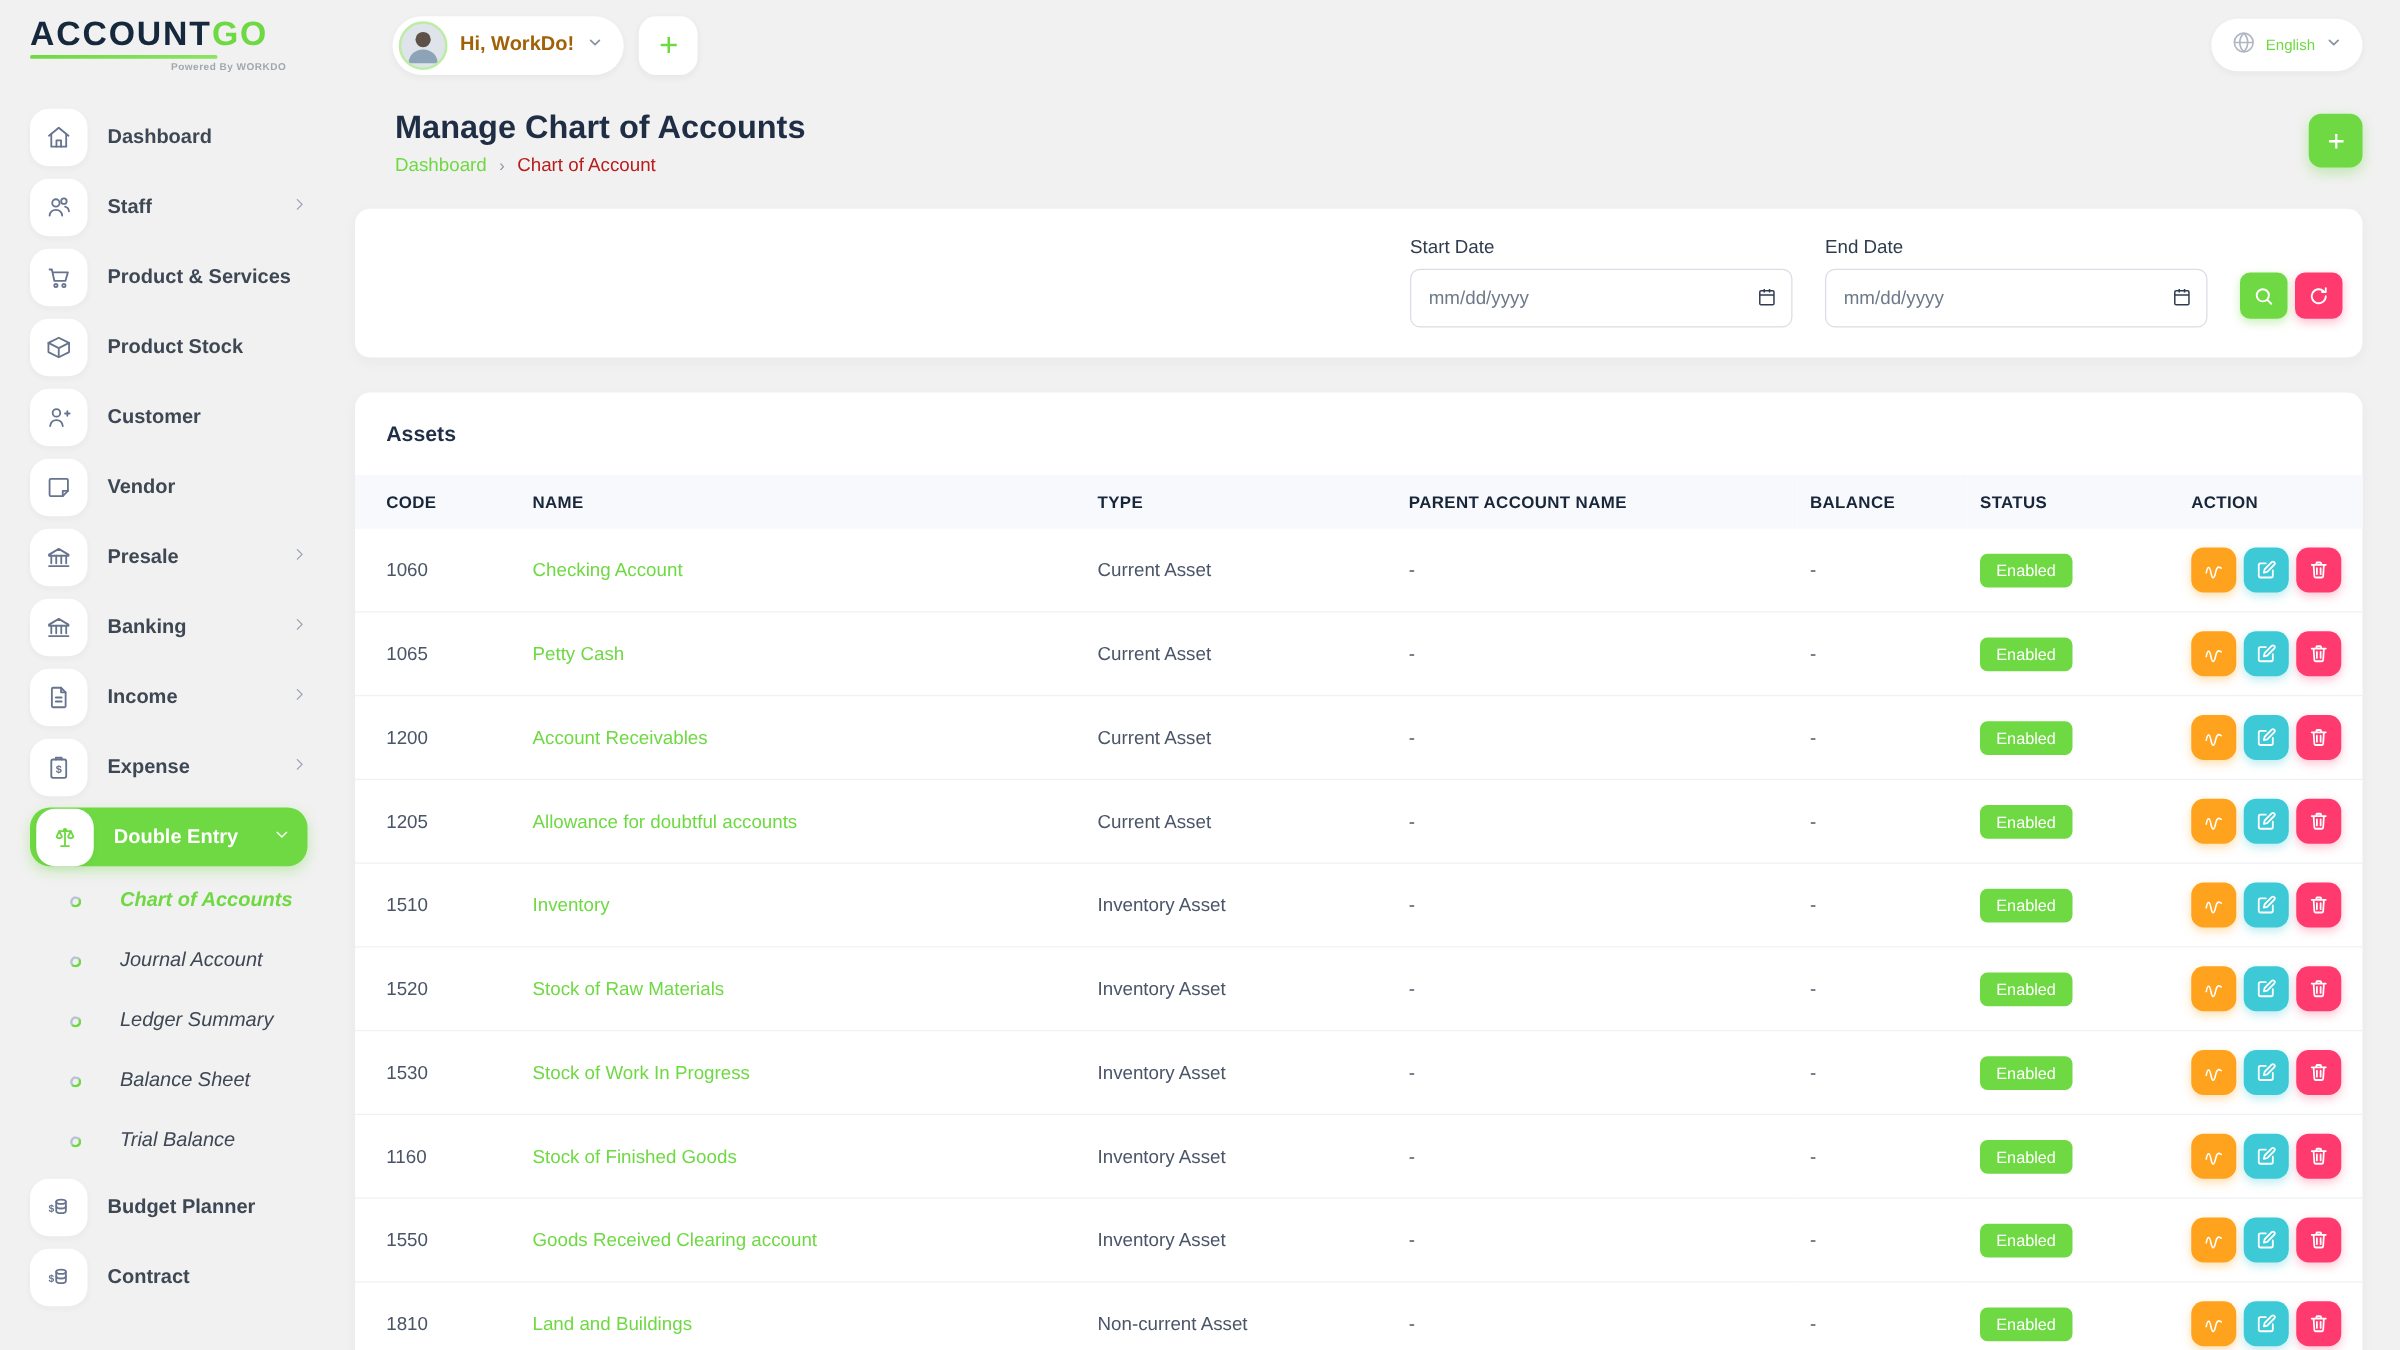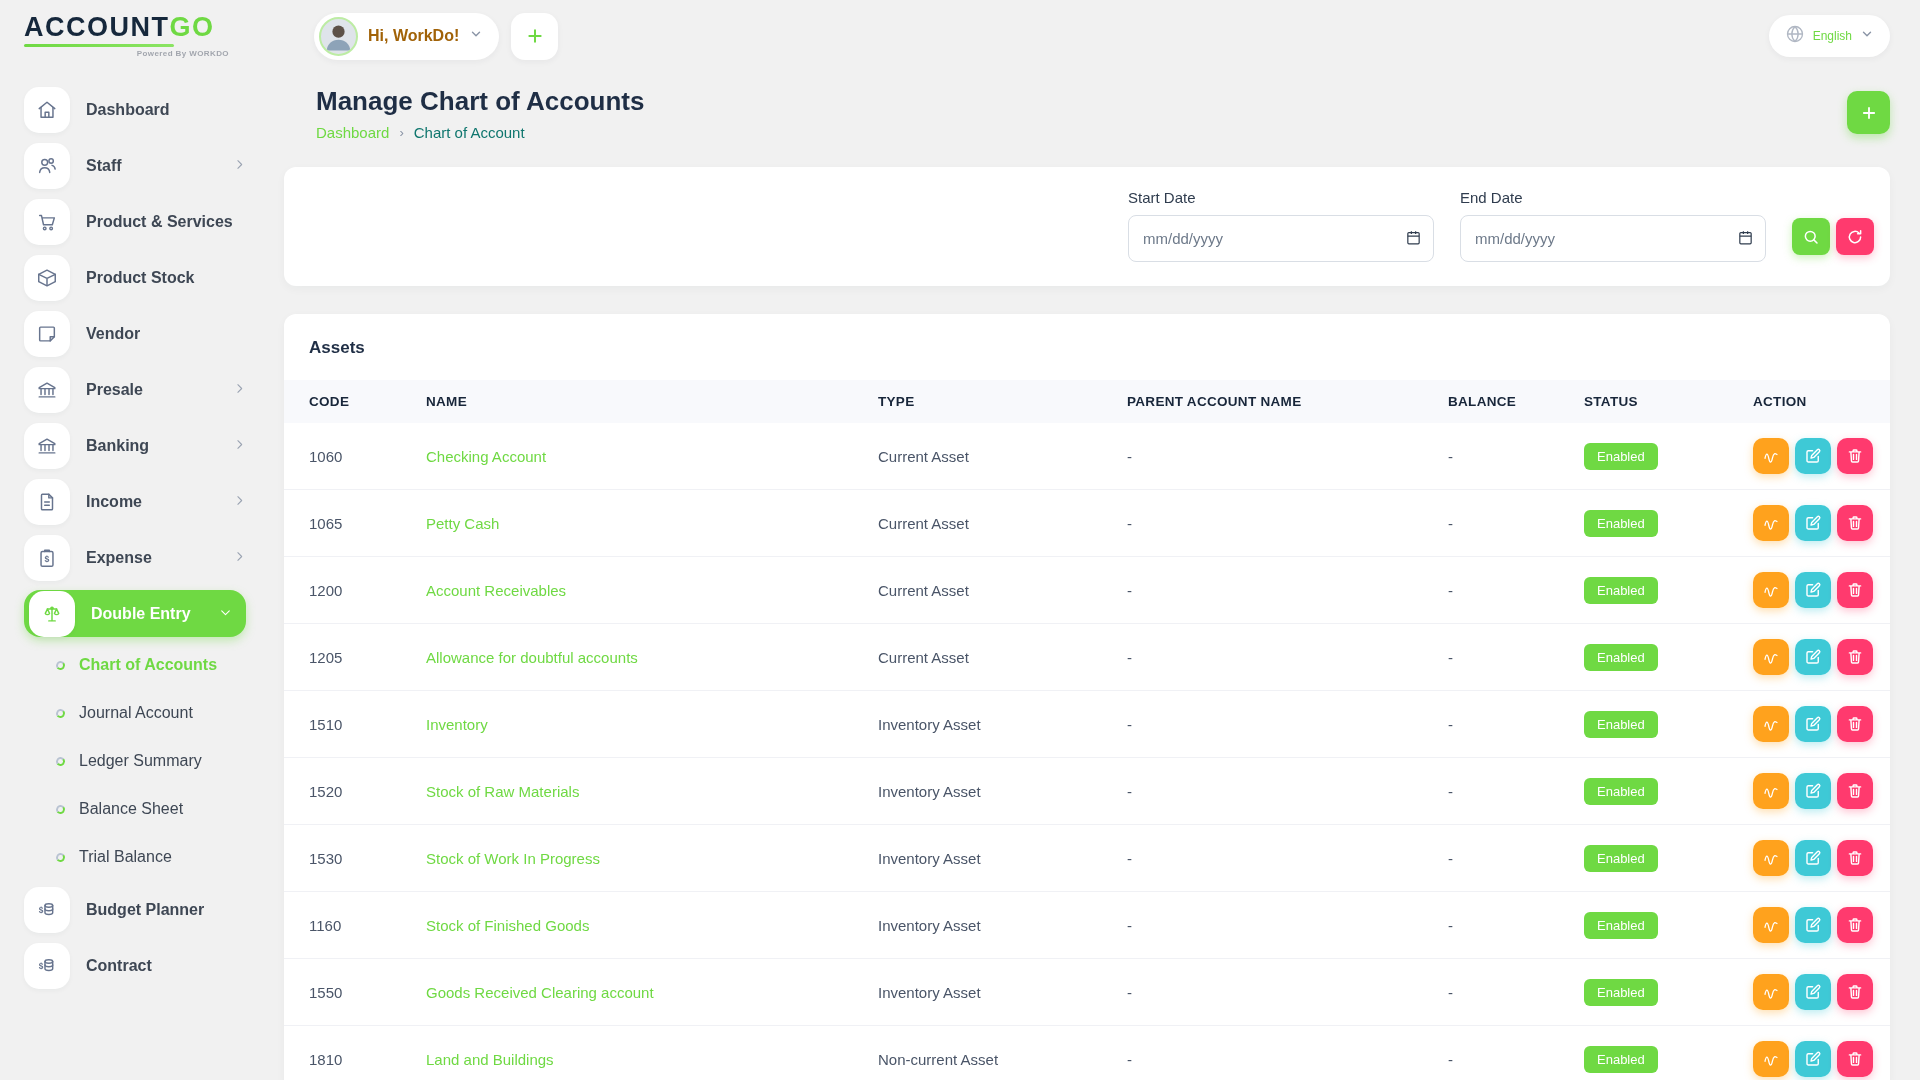--- a/index.html
+++ b/index.html
@@ -34,33 +34,33 @@
     box-shadow:0 2px 5px rgba(30,40,60,.04); flex:0 0 46px;}
   .iconbox svg { width:22px; height:22px; stroke:#67748e; fill:none; stroke-width:1.6; stroke-linecap:round; stroke-linejoin:round;}
   .iconbox svg .fillonly { fill:#67748e; stroke:none; font-weight:bold; }
   .side-label { font-size:16px; font-weight:600; color:#3e4754; white-space:nowrap; }
   .side-chev { margin-left:auto; }
   .side-chev svg { width:13px; height:13px; stroke:#9aa3b2; stroke-width:2; fill:none; stroke-linecap:round; stroke-linejoin:round;}
   .side-item.active-parent { background:#6fd943; border-radius:16px; padding:0 14px 0 5px; box-shadow:0 4px 10px rgba(111,217,67,.35);}
   .side-item.active-parent .side-label { color:#fff; }
   .side-item.active-parent .iconbox svg { stroke:#6fd943; }
   .side-item.active-parent .side-chev svg { stroke:#fff; }
-  .side-item.sub { height:38px; margin-bottom:10px; padding-left:32px; gap:14px;}
+  .side-item.sub { height:38px; margin-bottom:10px; padding-left:32px; gap:31px;font-style:italic;}
   .bullet { width:9px; height:9px; border-radius:50%; border:2px solid #b9c3d2; border-bottom-color:#6fd943; border-right-color:#6fd943; transform:rotate(8deg); flex:0 0 9px;}
   .side-item.sub .side-label { font-weight:400; color:#3e4754; }
   .side-item.sub.sub-active .side-label { color:#6fd943; font-weight:700; }
 
   
   .main { flex:1; padding:14px 30px 0 22px; }
   .page-head { display:flex; align-items:flex-start; justify-content:space-between;margin-left:32px; }
   .page-title { font-size:26px; font-weight:700; color:#1f2e45; }
   .breadcrumb { display:flex; align-items:center; gap:10px; margin-top:7px; font-size:15px; }
   .crumb-link { color:#6fd943; cursor:pointer; }
   .crumb-sep { color:#8a94a6; font-size:13px; }
-  .crumb-current { color:#0f766e; }
+  .crumb-current { color:#b91c1c; }
   .add-green-btn { width:43px; height:43px; background:#6fd943; border:none; border-radius:10px; display:flex; align-items:center;
     justify-content:center; cursor:pointer; box-shadow:0 4px 10px rgba(111,217,67,.4); margin-top:5px;}
   .add-green-btn svg { width:20px; height:20px; stroke:#fff; stroke-width:2.2; }
 
   .card { background:#fff; border-radius:12px; box-shadow:0 3px 10px rgba(30,40,60,.04); }
   .filter-card { margin-top:26px; padding:22px 16px 24px 24px; display:flex; justify-content:flex-end; gap:26px; }
   .fgroup { width:306px; }
   .fgroup label { display:block; font-size:15px; color:#2f3c4e; margin-bottom:9px; }
   .date-wrap { position:relative; }
   .date-wrap input { width:100%; height:47px; border:1px solid #d9dee5; border-radius:8px; padding:0 24px 0 14px;
@@ -186,20 +186,31 @@
       <span class="iconbox">
           <svg viewBox="0 0 24 24">
             <path d="M21 8 12 3.5 3 8v8l9 4.5 9-4.5z"></path>
             <path d="M3 8l9 4.5L21 8M12 12.5V20"></path>
           </svg>
         </span>
       <span class="side-label">Product Stock</span>
 
     </div>
 
+    <div class="side-item">
+      <span class="iconbox">
+          <svg viewBox="0 0 24 24">
+            <circle cx="10" cy="8" r="3.3"></circle>
+            <path d="M4.5 19.5c.4-3.4 2.6-5.2 5.5-5.2s5.1 1.8 5.5 5.2"></path>
+            <path d="M17.5 8.5h4M19.5 6.5v4"></path>
+          </svg>
+        </span>
+      <span class="side-label">Customer</span>
+
+    </div>
 
     <div class="side-item">
       <span class="iconbox">
           <svg viewBox="0 0 24 24">
             <path d="M5 4.5h14a1 1 0 0 1 1 1V15l-4.5 4.5H5a1 1 0 0 1-1-1V5.5a1 1 0 0 1 1-1z"></path>
             <path d="M15.5 19.5V15H20"></path>
           </svg>
         </span>
       <span class="side-label">Vendor</span>
 

